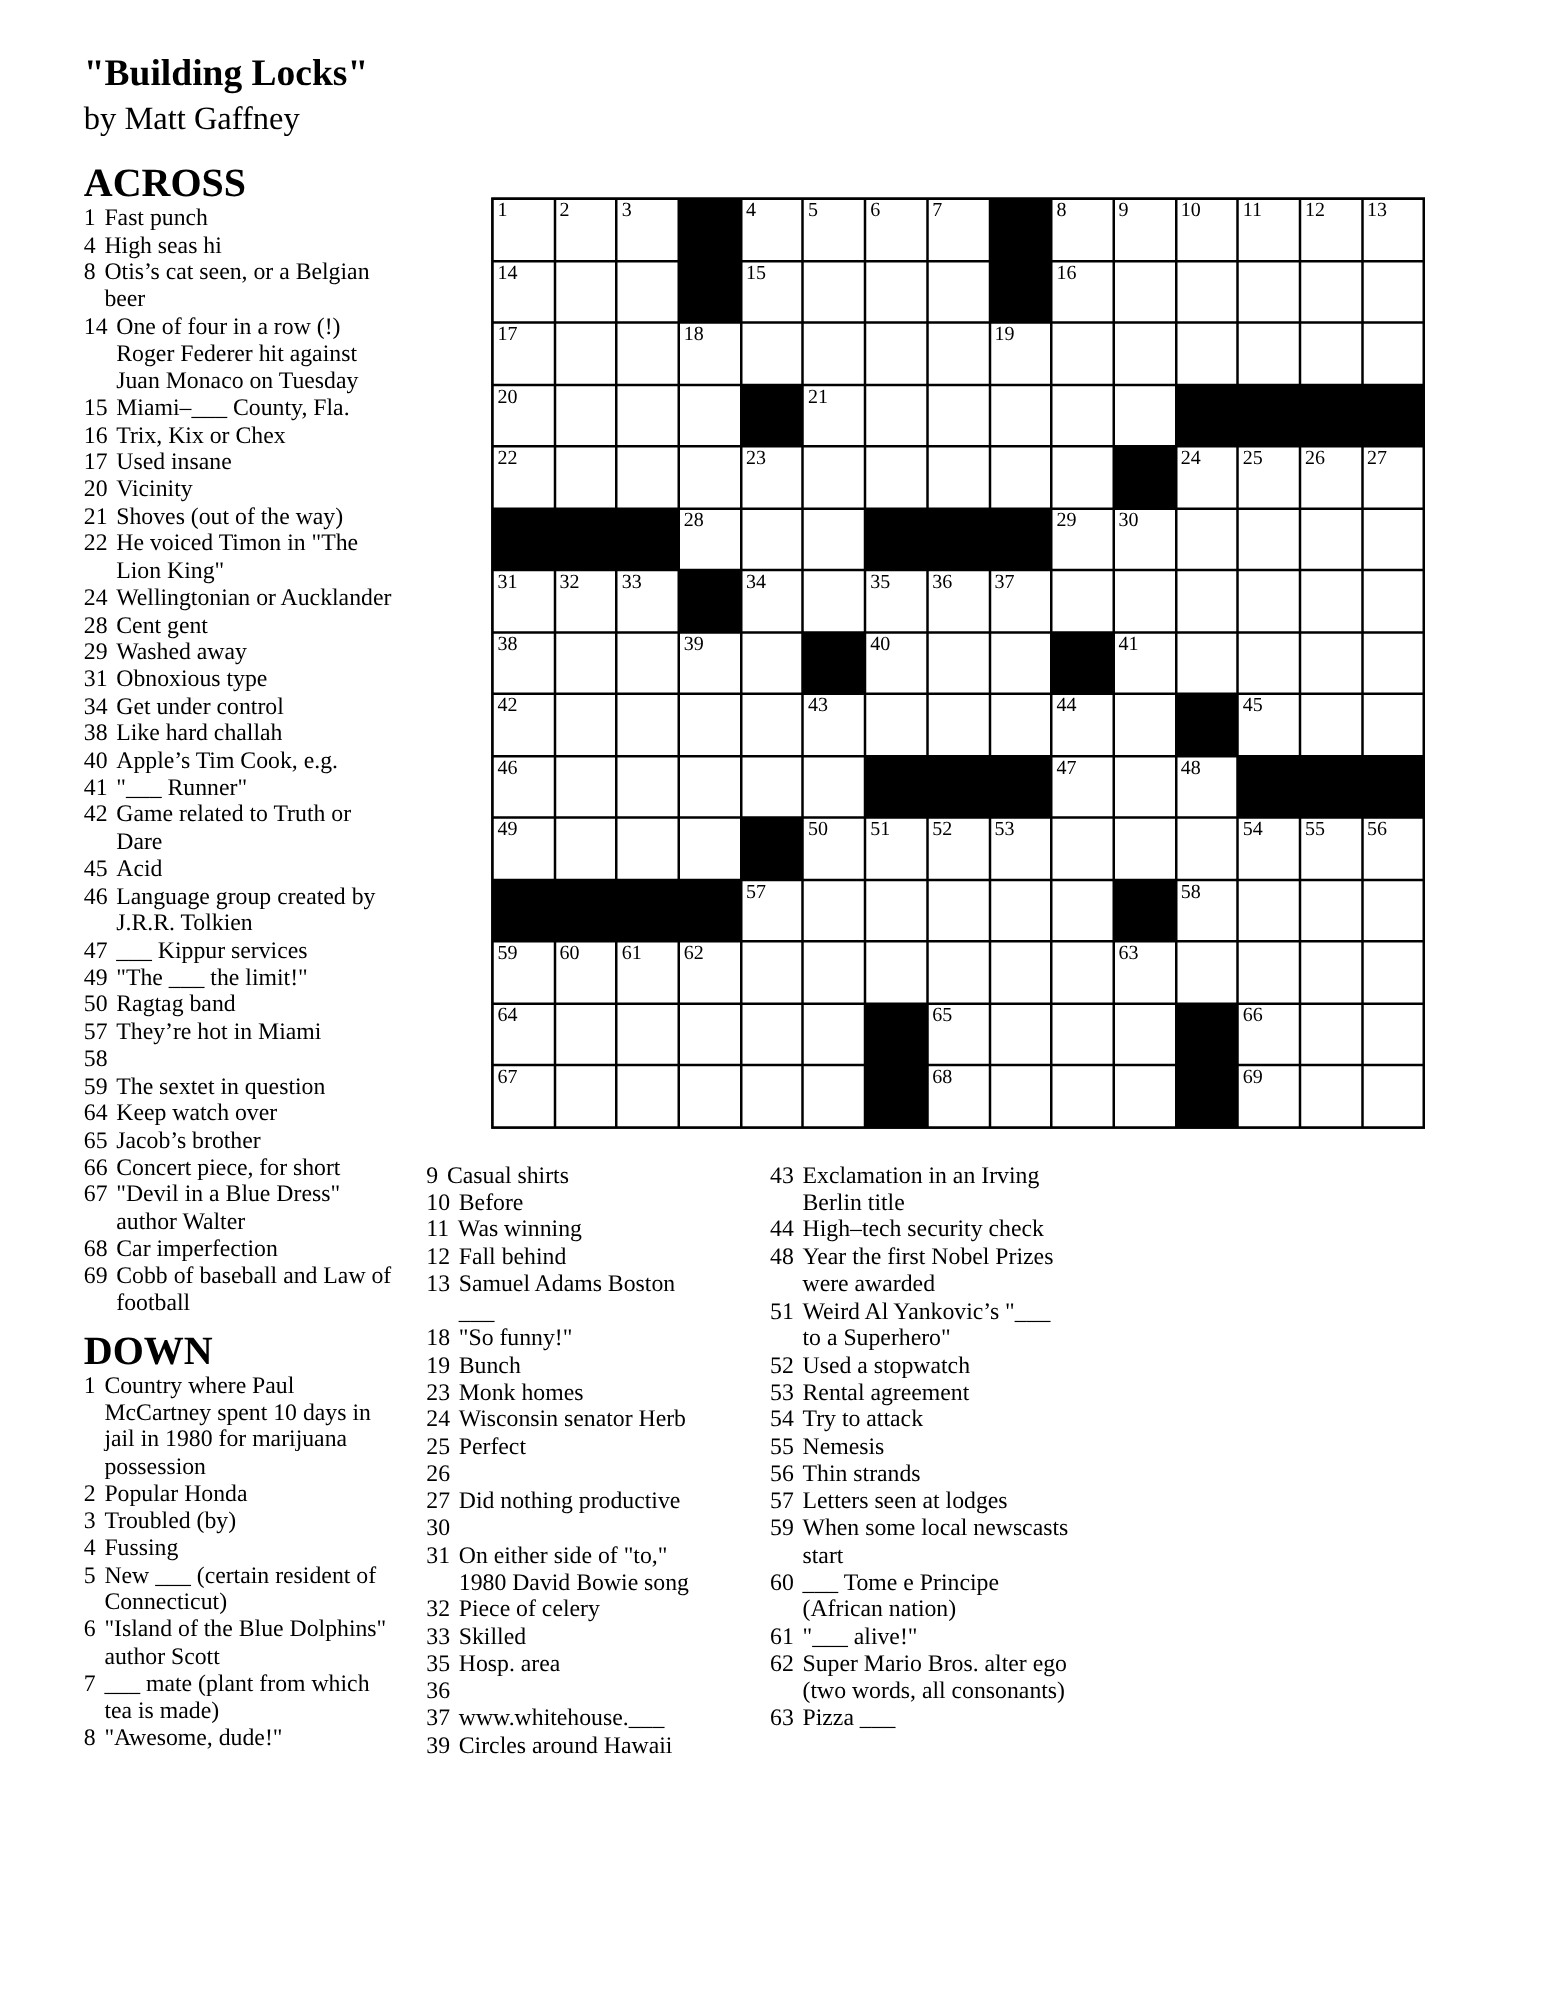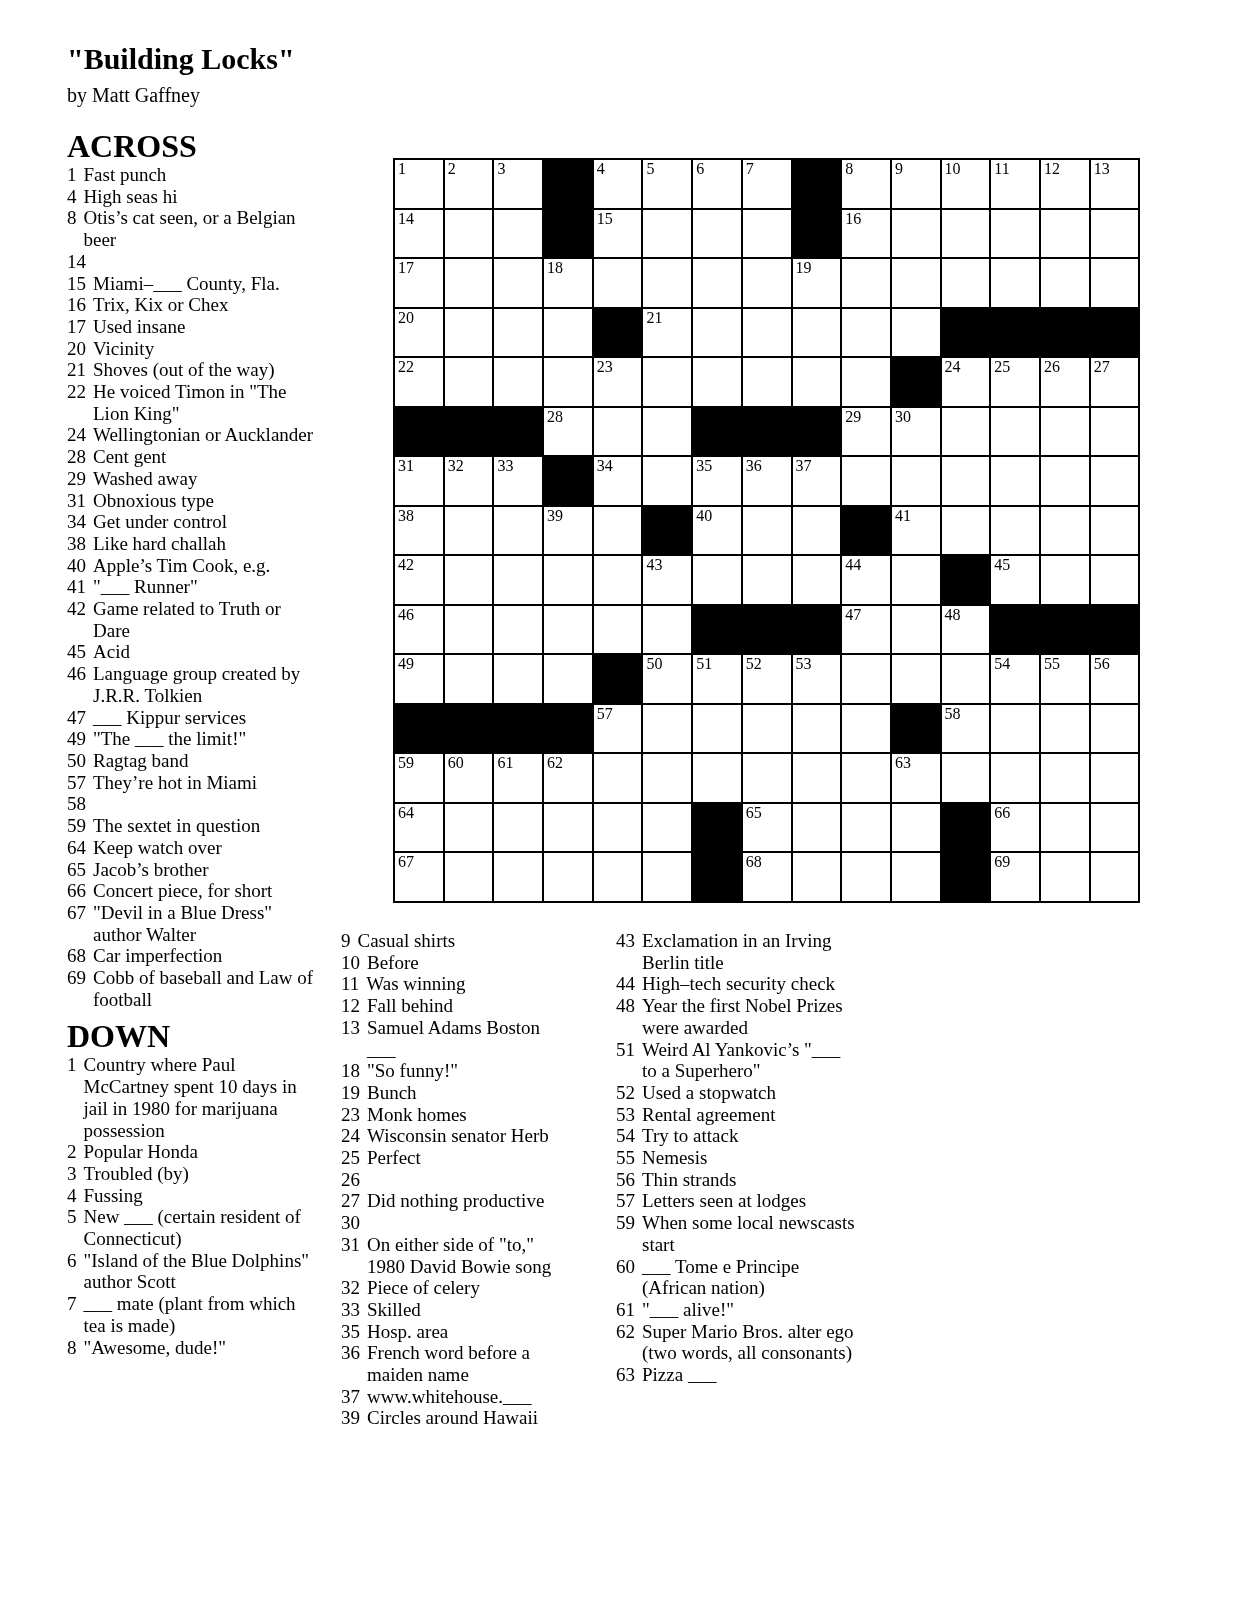--- a/index.html
+++ b/index.html
@@ -1,21 +1,21 @@
 <!DOCTYPE html>
 <html><head>
 <meta charset="utf-8">
 <style>
   html,body{margin:0;padding:0;background:#fff;}
   .page{position:relative;width:1236px;height:1600px;background:#fff;color:#000;
         font-family:"Liberation Serif","DejaVu Serif",serif;}
   
   .col-left{position:absolute;left:67px;top:42px;width:252px;}
   h1.title{font-size:30px;font-weight:bold;margin:0;line-height:34px;}
-  .byline{font-size:20px;line-height:30px;margin-top:4px;}
+  .byline{font-size:26px;line-height:30px;margin-top:4px;}
   h2.list-head{font-size:32px;font-weight:bold;margin:22px 0 4px 0;line-height:28px;}
   h2.down-head{margin-top:12px;}
   .clues{font-size:19px;line-height:21.7px;}
   .clue{display:flex;}
   .clue .num{flex:none;margin-right:7px;}
   .clue .txt{flex:1 1 auto;}
   
   .grid{position:absolute;left:393px;top:158px;background:#000;border:2px solid #000;
         display:grid;grid-template-columns:repeat(15,47.7px);grid-auto-rows:47.5px;gap:2px;}
   .cell{background:#fff;position:relative;}
@@ -44,20 +44,21 @@
         <div class="clue">
           <span class="num">4</span>
           <span class="txt">High seas hi</span>
         </div>
         <div class="clue">
           <span class="num">8</span>
           <span class="txt">Otis’s cat seen, or a Belgian beer</span>
         </div>
         <div class="clue">
           <span class="num">14</span>
+          <span class="txt">One of four in a row (!) Roger Federer hit against Juan Monaco on Tuesday</span>
         </div>
         <div class="clue">
           <span class="num">15</span>
           <span class="txt">Miami–___ County, Fla.</span>
         </div>
         <div class="clue">
           <span class="num">16</span>
           <span class="txt">Trix, Kix or Chex</span>
         </div>
         <div class="clue">
@@ -634,21 +635,20 @@
       <div class="clue">
         <span class="num">33</span>
         <span class="txt">Skilled</span>
       </div>
       <div class="clue">
         <span class="num">35</span>
         <span class="txt">Hosp. area</span>
       </div>
       <div class="clue">
         <span class="num">36</span>
-        <span class="txt">French word before a maiden name</span>
       </div>
       <div class="clue">
         <span class="num">37</span>
         <span class="txt">www.whitehouse.___</span>
       </div>
       <div class="clue">
         <span class="num">39</span>
         <span class="txt">Circles around Hawaii</span>
       </div>
     </div>

